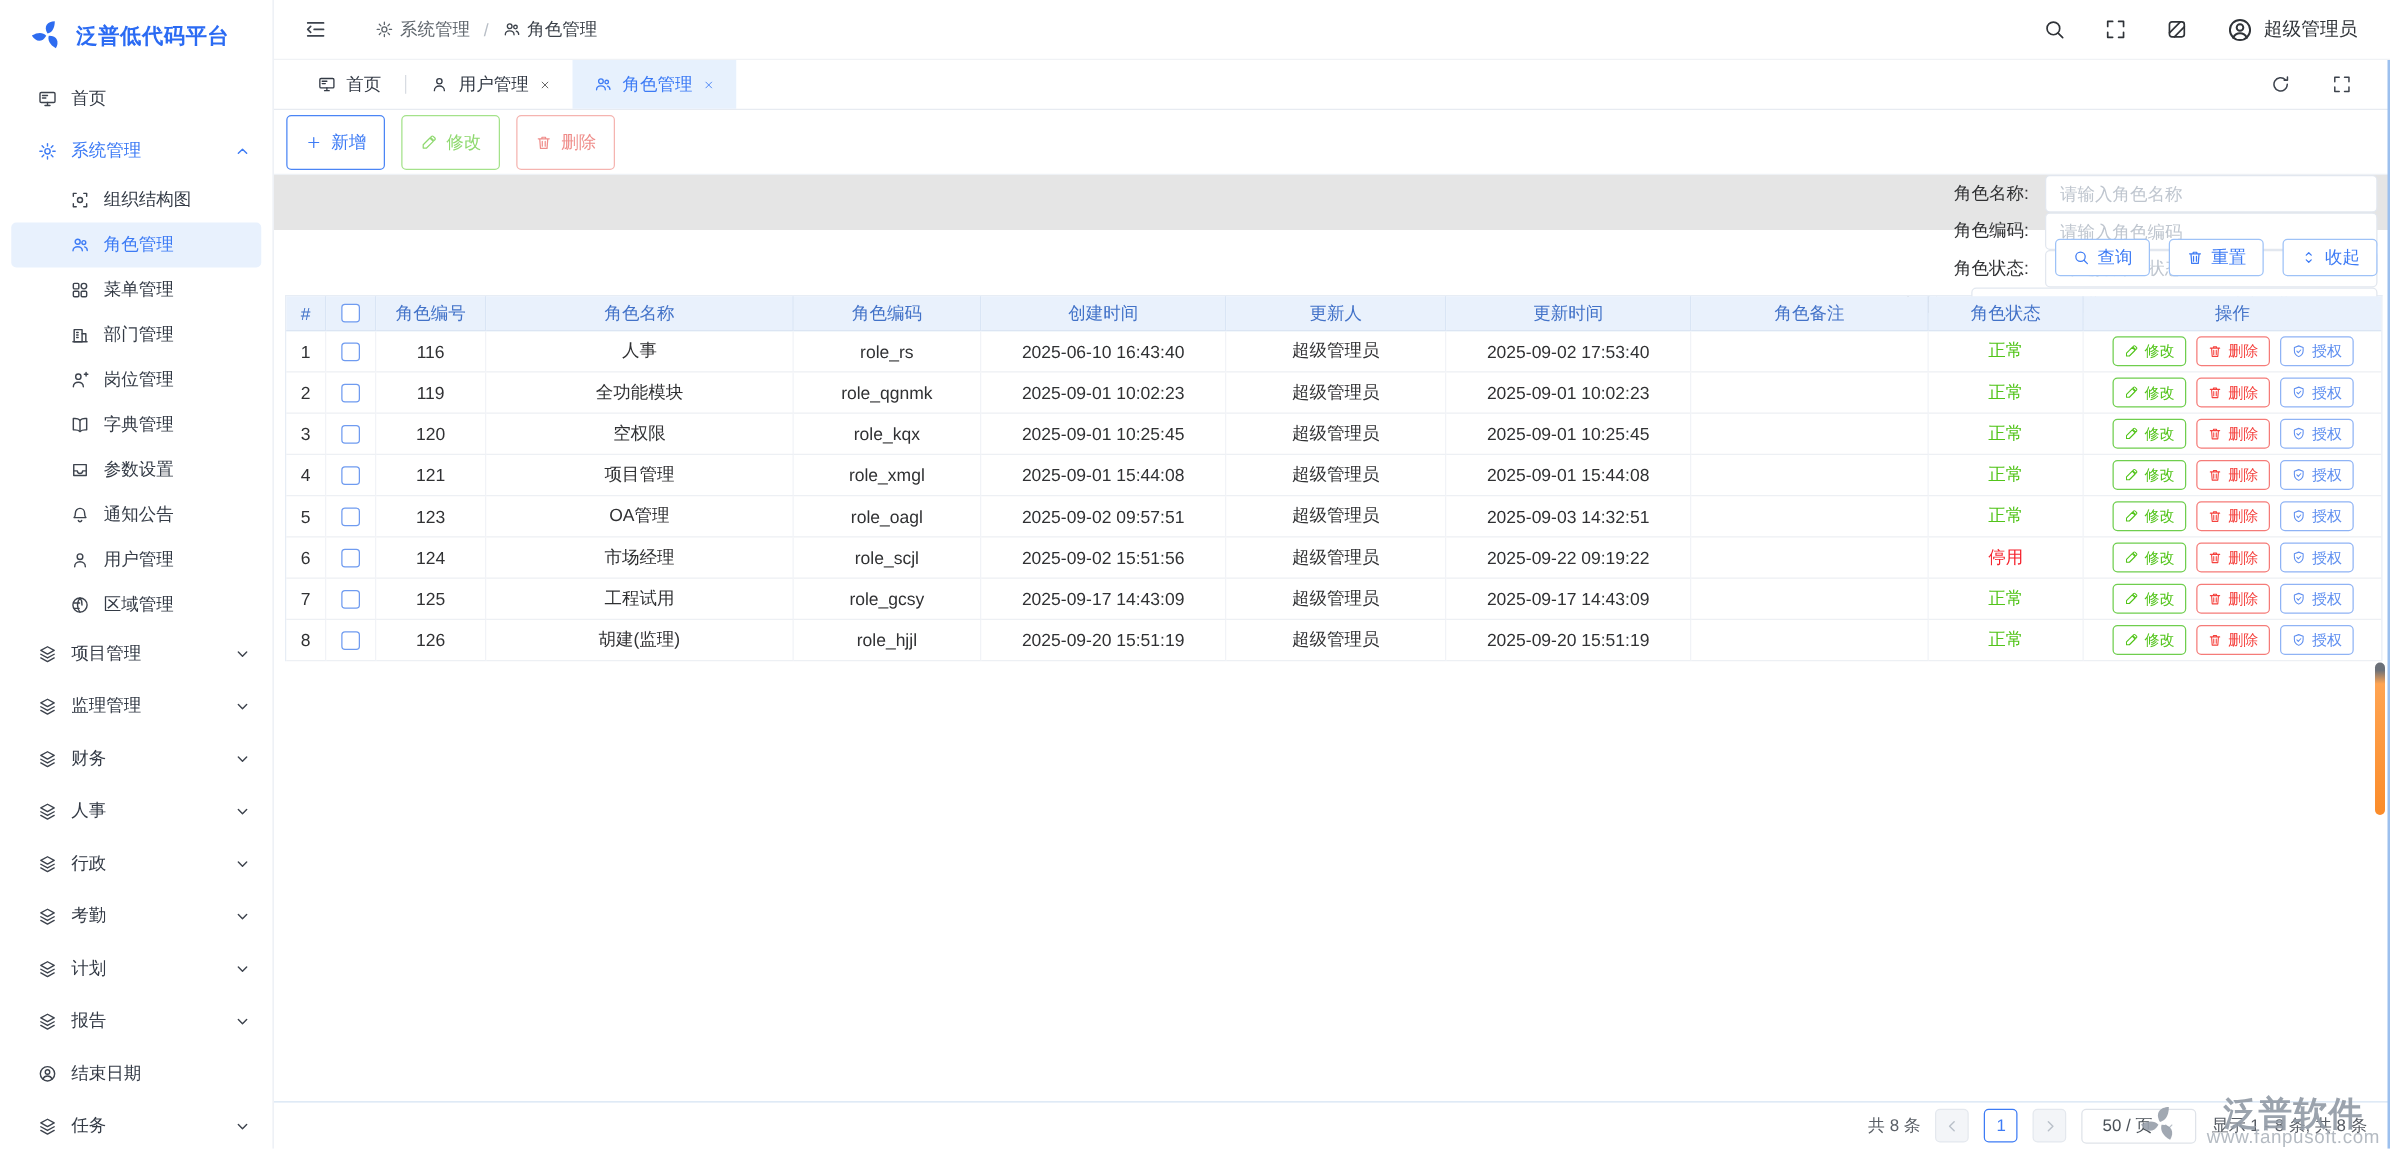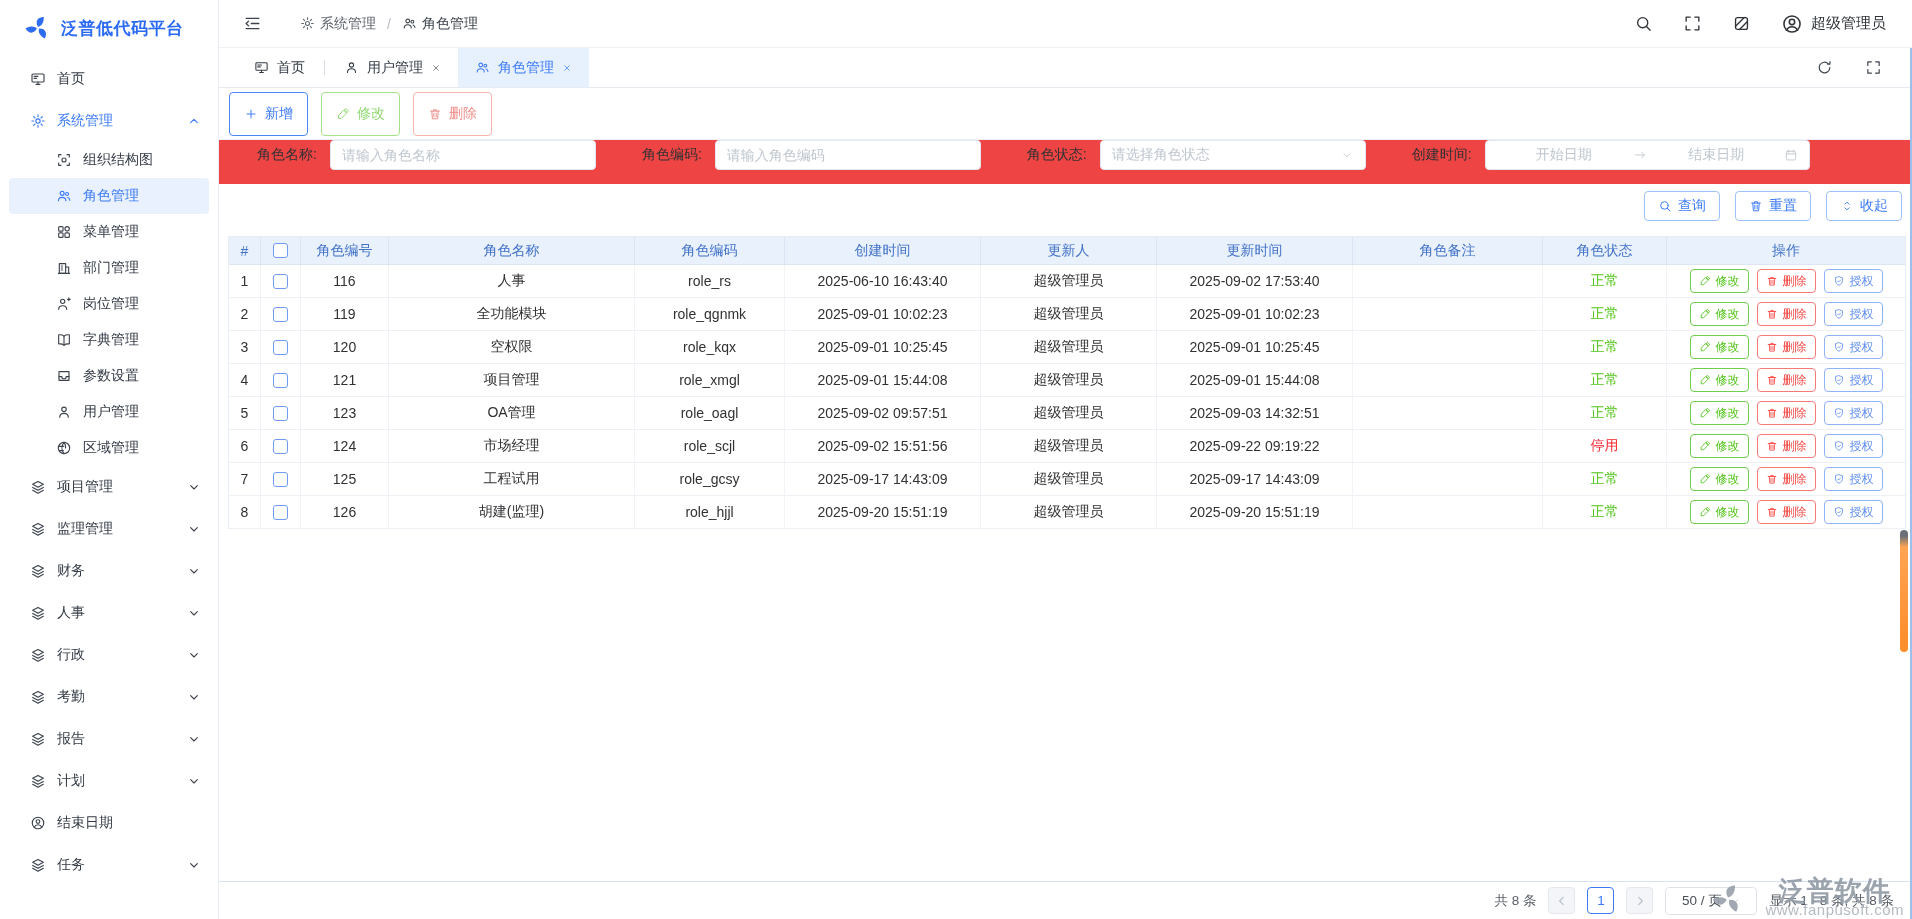--- a/index.html
+++ b/index.html
@@ -55,21 +55,21 @@
   .tab-actions .ic { font-size:17px; cursor:pointer; }
 
   .toolbar { height:52px; display:flex; align-items:center; gap:13px; padding:0 10px; border-bottom:1px solid #eef1f5; }
   .btn { height:44px; padding:0 14px; border-radius:4px; border:1px solid; background:#fff;
     display:inline-flex; align-items:center; gap:7px; font-size:14px; cursor:pointer; }
   .btn .ic { font-size:14px; }
   .btn-add { border-color:#4b85f5; color:#3d7bf5; }
   .btn-edit { border-color:#a4e28a; color:#8fd96f; }
   .btn-del { border-color:#f5b4b0; color:#ef8d8a; }
 
-  .filterbar { height:44px; background:#ef4444; display:flex; align-items:flex-start; padding:0 10px 0 38px; }
+  .filterbar { height:44px; background:#e5e5e5; display:flex; align-items:flex-end; padding:0 10px 0 38px;flex-direction:column; }
   .fgroup { display:flex; align-items:center; flex:none; }
   .fgroup + .fgroup { margin-left:46px; }
   .flabel { margin-right:13px; white-space:nowrap; color:#303133; }
   .finput, .fselect, .fdate { width:266px; height:30px; background:#fff; border:1px solid #e2e7ef;
     border-radius:4px; font-size:14px; padding:0 11px; color:#303133; }
   .finput::placeholder { color:#bfc6cf; }
   .fselect, .fdate { display:flex; align-items:center; color:#bfc6cf; cursor:pointer; }
   .fselect .ph { flex:1; }
   .fselect .ic, .fdate .ic { color:#c4cad2; font-size:14px; }
   .fdate { width:325px; }
@@ -226,20 +226,29 @@
             <svg viewBox="0 0 24 24">
               <path d="M4.5 5.5h15v13h-15z"></path>
               <path d="M4.5 13h4.3a3.2 3.2 0 006.4 0h4.3"></path>
             </svg>
           </span>
           <span>参数设置</span>
         </div>
         <div class="menu-sub">
           <span class="ic">
             <svg viewBox="0 0 24 24">
+              <path d="M12 4a5.5 5.5 0 00-5.5 5.5c0 4-1.6 5.6-1.6 5.6h14.2s-1.6-1.6-1.6-5.6A5.5 5.5 0 0012 4z"></path>
+              <path d="M10 18.6a2.1 2.1 0 004 0"></path>
+            </svg>
+          </span>
+          <span>通知公告</span>
+        </div>
+        <div class="menu-sub">
+          <span class="ic">
+            <svg viewBox="0 0 24 24">
               <circle cx="12" cy="8" r="3.4"></circle>
               <path d="M5.6 20c0-3.6 2.9-5.9 6.4-5.9s6.4 2.3 6.4 5.9"></path>
             </svg>
           </span>
           <span>用户管理</span>
         </div>
         <div class="menu-sub">
           <span class="ic">
             <svg viewBox="0 0 24 24">
               <circle cx="12" cy="12" r="8.5"></circle>
@@ -332,35 +341,35 @@
             </svg>
           </span>
         </div>
         <div class="menu-item">
           <span class="ic">
             <svg viewBox="0 0 24 24">
               <path d="M12 3.6L20 8l-8 4.4L4 8z"></path>
               <path d="M4 12.6l8 4.4 8-4.4M4 17l8 4.4L20 17"></path>
             </svg>
           </span>
-          <span>报告</span>
+          <span>计划</span>
           <span class="ic chev">
             <svg viewBox="0 0 24 24">
               <path d="M7 10l5 5 5-5"></path>
             </svg>
           </span>
         </div>
         <div class="menu-item">
           <span class="ic">
             <svg viewBox="0 0 24 24">
               <path d="M12 3.6L20 8l-8 4.4L4 8z"></path>
               <path d="M4 12.6l8 4.4 8-4.4M4 17l8 4.4L20 17"></path>
             </svg>
           </span>
-          <span>计划</span>
+          <span>报告</span>
           <span class="ic chev">
             <svg viewBox="0 0 24 24">
               <path d="M7 10l5 5 5-5"></path>
             </svg>
           </span>
         </div>
         <div class="menu-item">
           <span class="ic">
             <svg viewBox="0 0 24 24">
               <circle cx="12" cy="12" r="8.6"></circle>

